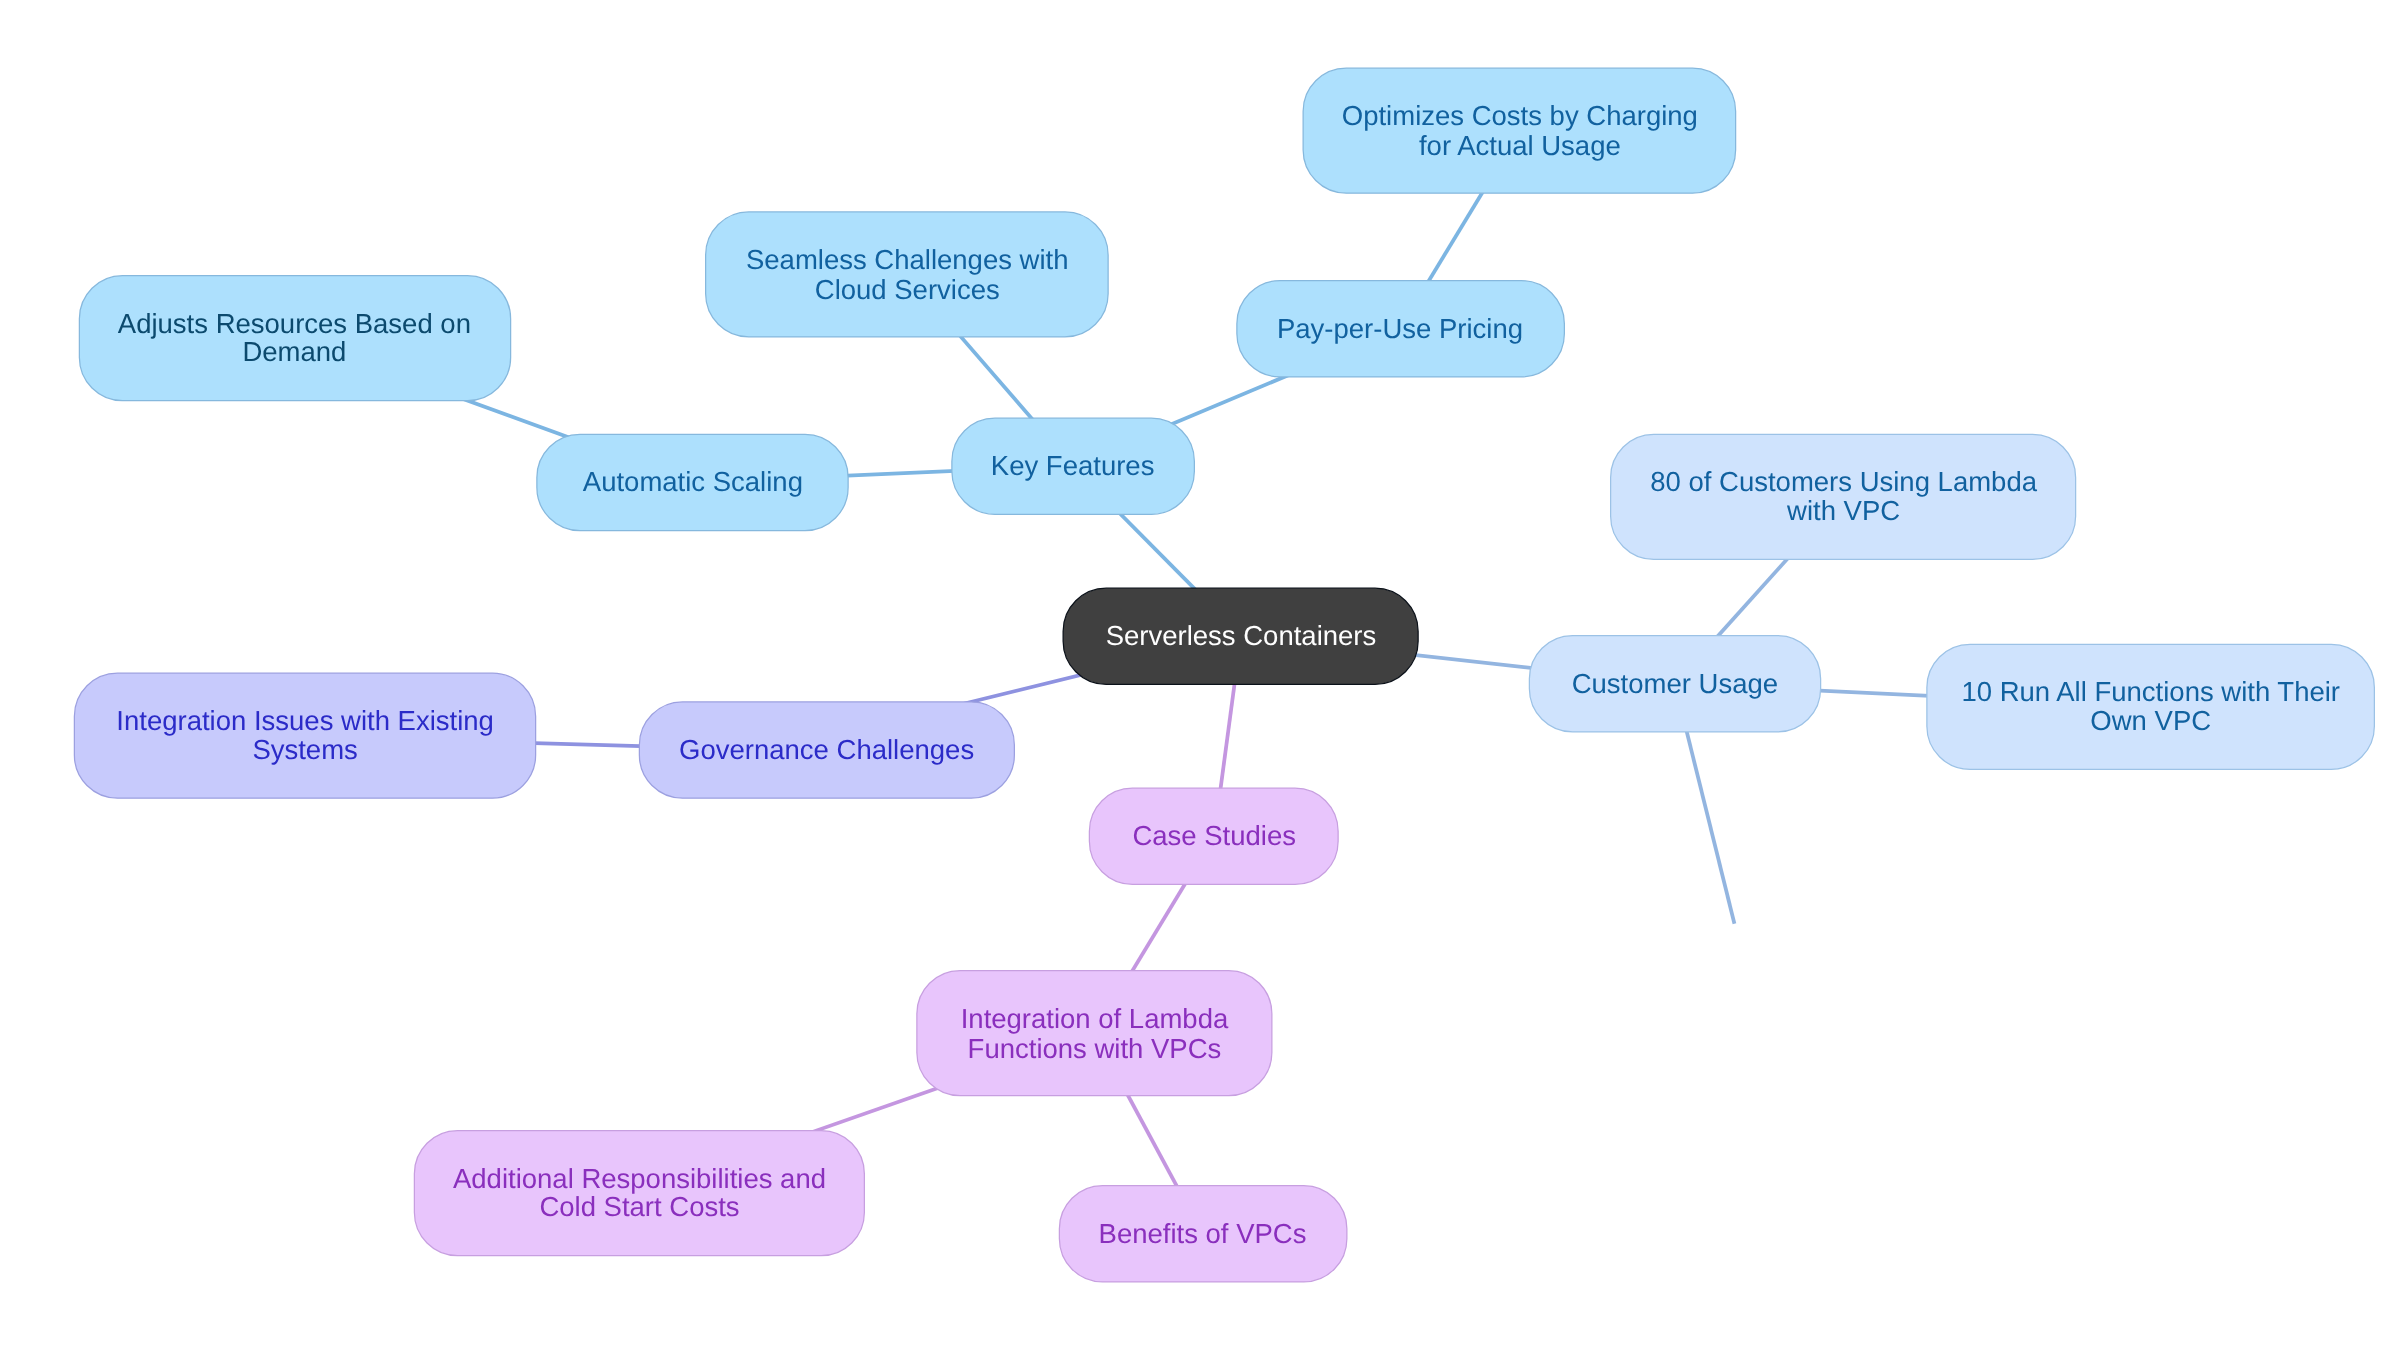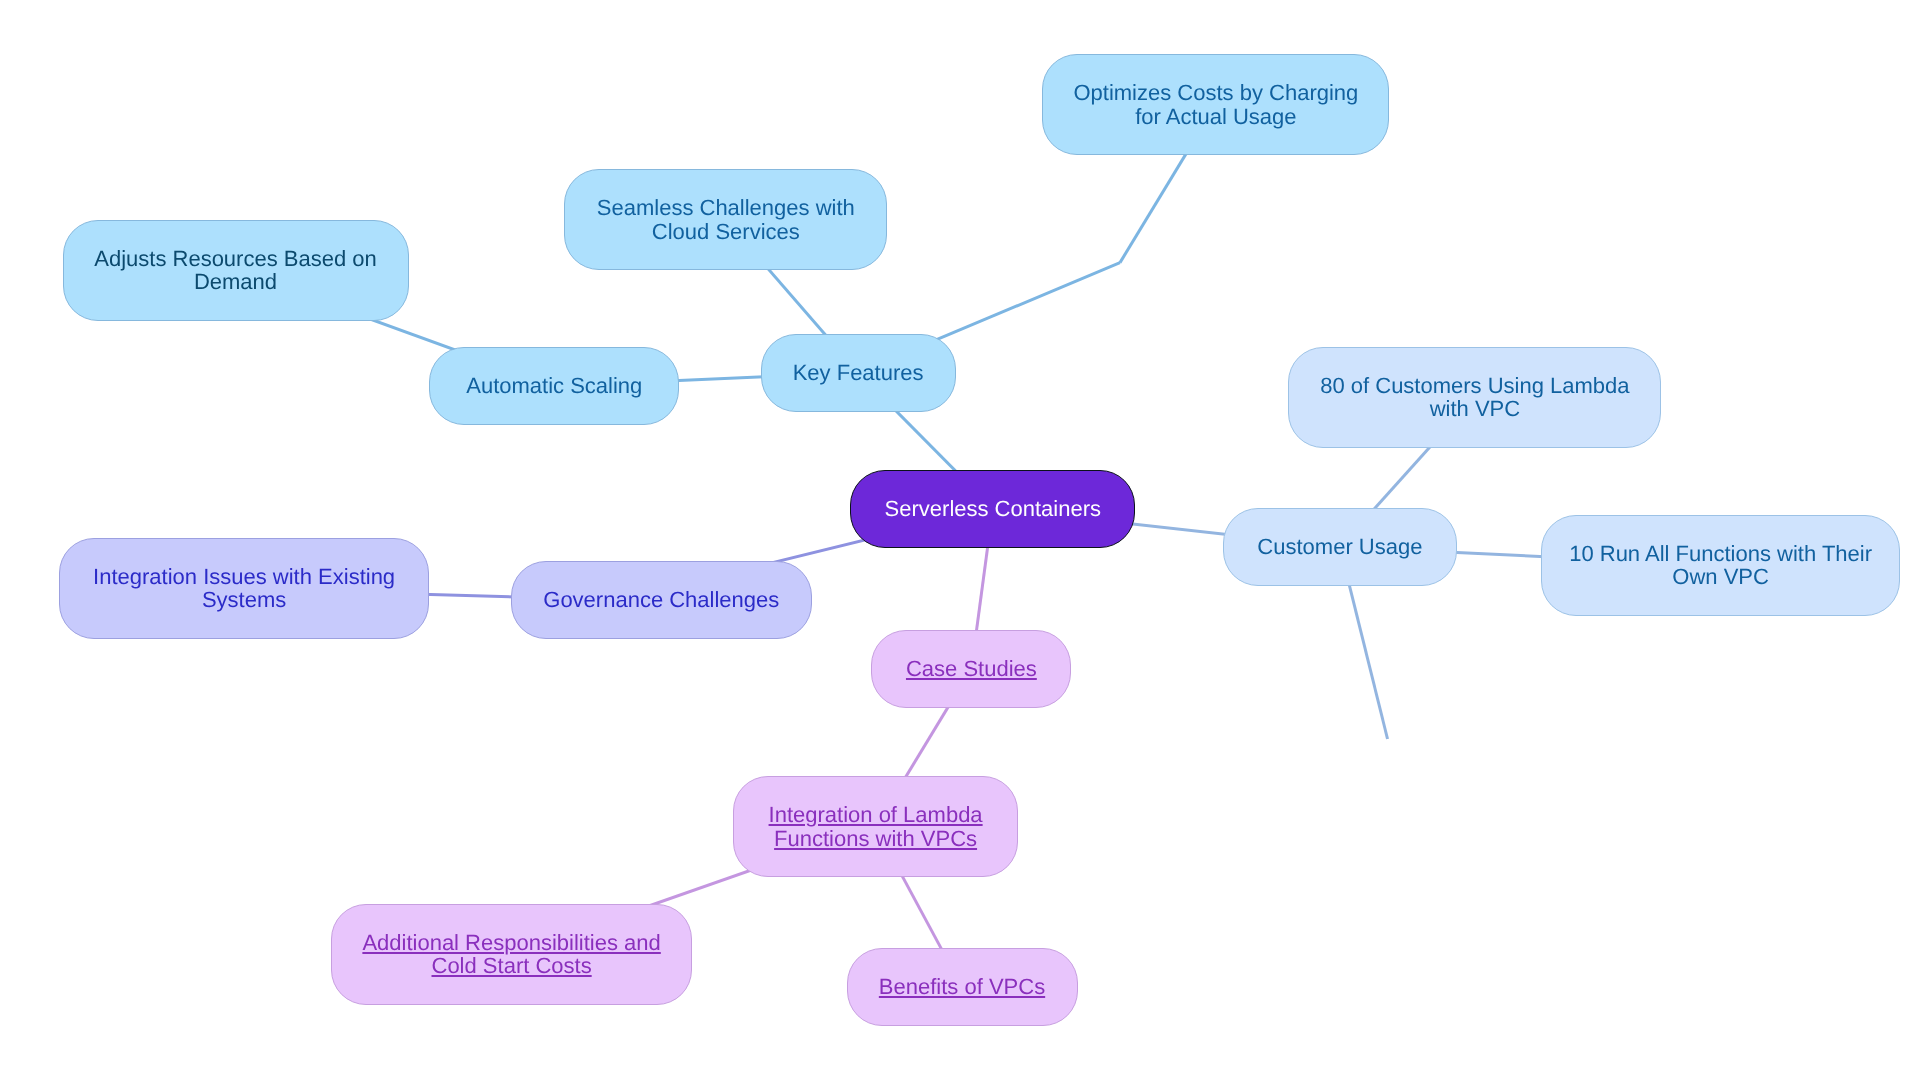--- a/index.html
+++ b/index.html
@@ -10,21 +10,21 @@
   #links{position:absolute;left:0;top:0;width:1920px;height:1083px;}
   .node{position:absolute;box-sizing:border-box;display:flex;align-items:center;
         justify-content:center;text-align:center;border-radius:35px;border:1px solid;
         font-size:22px;line-height:23.5px;letter-spacing:0px;}
   .node > div{opacity:0.999;transform:translateZ(0);}
   .node span{display:block;}
   .n-root{background:#0b1119;border-color:#0b1119;color:#ffffff;}
   .n-blue{background:#ade0fd;border-color:#86b8dd;color:#11619f;}
   .n-blue2{background:#cfe3fd;border-color:#9cc2e6;color:#11619f;}
   .n-indigo{background:#c7cafc;border-color:#9ca0e0;color:#2b2bc8;margin-left:41px;}
-  .n-pink{background:#e8c5fc;border-color:#c79fe0;color:#8a2fbd;text-decoration:underline;}
+  .n-pink{background:#e8c5fc;border-color:#c79fe0;color:#8a2fbd;}
 </style>
 </head>
 <body style="background: rgb(255, 255, 255);">
 
 <div id="canvas">
   <svg id="links" viewBox="0 0 1920 1083">
       <line x1="992.8" y1="508.5" x2="858.1" y2="372.6" stroke="#7cb5e2" stroke-width="3"></line>
       <line x1="858.1" y1="372.6" x2="554.3" y2="386" stroke="#7cb5e2" stroke-width="3"></line>
       <line x1="554.3" y1="386" x2="235.5" y2="270.1" stroke="#7cb5e2" stroke-width="3"></line>
       <line x1="858.1" y1="372.6" x2="725.8" y2="219.9" stroke="#7cb5e2" stroke-width="3"></line>
@@ -34,21 +34,21 @@
       <line x1="1339.9" y1="547.1" x2="1474.9" y2="397" stroke="#93b5e0" stroke-width="3"></line>
       <line x1="1339.9" y1="547.1" x2="1720.6" y2="565" stroke="#93b5e0" stroke-width="3"></line>
       <line x1="1339.9" y1="547.1" x2="1387.55" y2="739" stroke="#93b5e0" stroke-width="3"></line>
       <line x1="992.8" y1="508.5" x2="620.3" y2="600" stroke="#8e92e0" stroke-width="3"></line>
       <line x1="620.3" y1="600" x2="203.1" y2="588" stroke="#8e92e0" stroke-width="3"></line>
       <line x1="992.8" y1="508.5" x2="971.4" y2="668.6" stroke="#c496e0" stroke-width="3"></line>
       <line x1="971.4" y1="668.6" x2="875.6" y2="826.6" stroke="#c496e0" stroke-width="3"></line>
       <line x1="875.6" y1="826.6" x2="511.6" y2="954" stroke="#c496e0" stroke-width="3"></line>
       <line x1="875.6" y1="826.6" x2="962" y2="987.1" stroke="#c496e0" stroke-width="3"></line>
     </svg>
-<div class="node n-root" style="background: #6d28d9; border-color: rgb(11, 17, 25); color: rgb(255, 255, 255); left: 850.3px; top: 469.5px; width: 285px; height: 78px; text-align: center;">
+<div class="node n-root" style="background: #404040; border-color: rgb(11, 17, 25); color: rgb(255, 255, 255); left: 850.3px; top: 469.5px; width: 285px; height: 78px; text-align: center;">
       <div>
         <span>Serverless Containers</span>
       </div>
     </div>
     <div class="node n-blue" style="background: rgb(173, 224, 253); border-color: rgb(134, 184, 221); color: rgb(17, 97, 159); left: 760.6px; top: 333.6px; width: 195px; height: 78px;">
       <div>
         <span>Key Features</span>
       </div>
     </div>
     <div class="node n-blue" style="background: rgb(173, 224, 253); border-color: rgb(134, 184, 221); color: rgb(17, 97, 159); left: 429.3px; top: 347px; width: 250px; height: 78px;">
@@ -59,20 +59,25 @@
     <div class="node n-blue" style="background: rgb(173, 224, 253); border-color: rgb(134, 184, 221); color: #0c4a6e; left: 62.5px; top: 219.6px; width: 346px; height: 101px;">
       <div>
         <span>Adjusts Resources Based on</span>
         <span>Demand</span>
       </div>
     </div>
     <div class="node n-blue" style="background: rgb(173, 224, 253); border-color: rgb(134, 184, 221); color: rgb(17, 97, 159); left: 564.3px; top: 169.4px; width: 323px; height: 101px;">
       <div>
         <span>Seamless Challenges with</span>
         <span>Cloud Services</span>
+      </div>
+    </div>
+    <div class="node n-blue" style="background: rgb(173, 224, 253); border-color: rgb(134, 184, 221); color: rgb(17, 97, 159); left: 988.5px; top: 223.6px; width: 263px; height: 78px;">
+      <div>
+        <span>Pay-per-Use Pricing</span>
       </div>
     </div>
     <div class="node n-blue" style="background: rgb(173, 224, 253); border-color: rgb(134, 184, 221); color: rgb(17, 97, 159); left: 1042.4px; top: 54.1px; width: 347px; height: 101px;">
       <div>
         <span>Optimizes Costs by Charging</span>
         <span>for Actual Usage</span>
       </div>
     </div>
     <div class="node n-blue2" style="background: rgb(207, 227, 253); border-color: rgb(156, 194, 230); color: rgb(17, 97, 159); left: 1222.9px; top: 508.1px; width: 234px; height: 78px;">
       <div>

